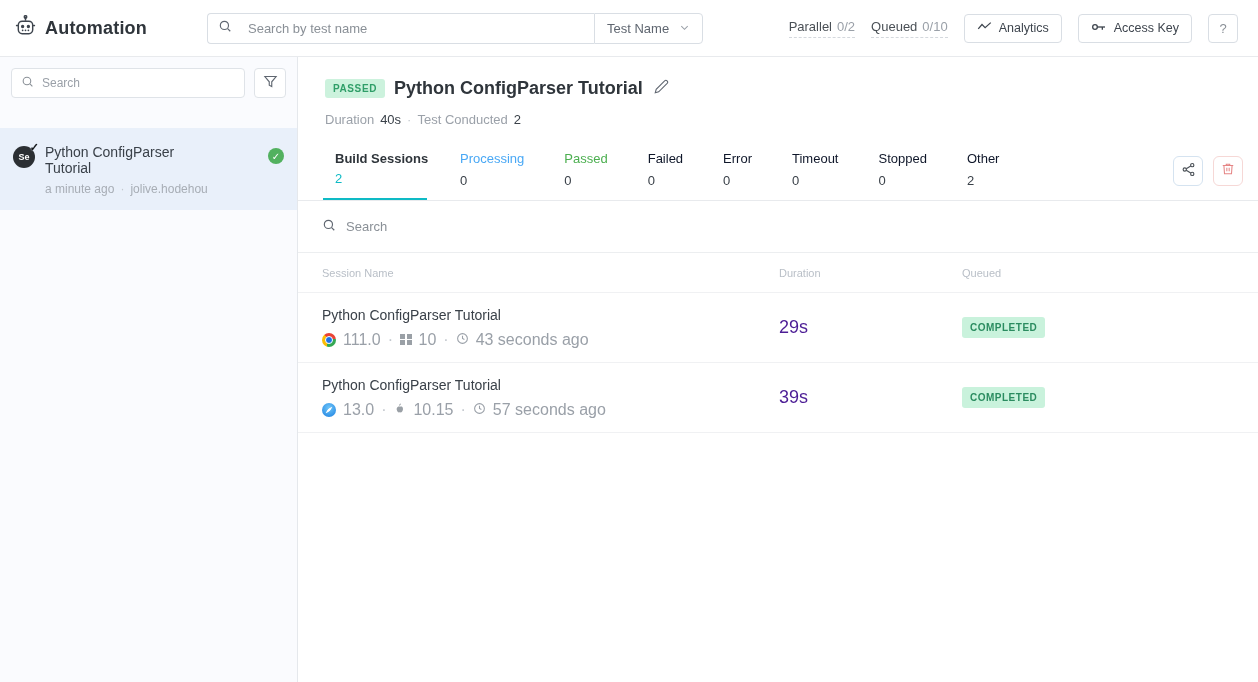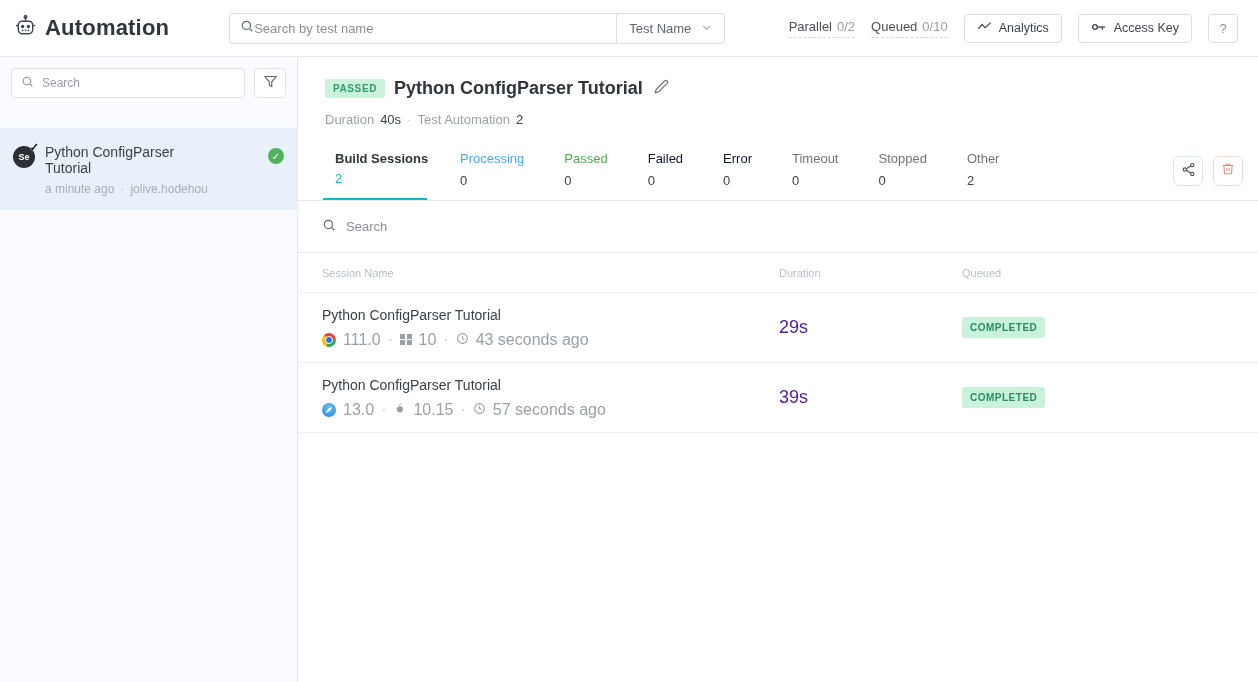--- a/index.html
+++ b/index.html
@@ -1,23 +1,23 @@
 <!DOCTYPE html>
 <html><head>
 <meta charset="utf-8">
 <style>
   * { margin:0; padding:0; box-sizing:border-box; }
   html,body { width:1258px; height:682px; font-family:"Liberation Sans",sans-serif; background:#fff; overflow:hidden; }
 
   
   .header { height:57px; display:flex; align-items:center; border-bottom:1px solid #e8eaed; background:#fff; padding:0 20px 0 14px; }
   .logo-wrap { display:flex; align-items:center; gap:8px; }
-  .app-title { font-size:22px; font-weight:700; color:#2f353b; letter-spacing:.2px; }
+  .app-title { font-size:18px; font-weight:700; color:#2f353b; letter-spacing:.2px; }
   .hsearch { display:flex; margin-left:60px; height:31px; }
-  .hsearch .searchbox { display:flex; align-items:center; width:387px; border:1px solid #d9dee4; border-right:none; border-radius:4px 0 0 4px; padding:0 10px; gap:0; background:#fff; }
+  .hsearch .searchbox { display:flex; align-items:center; width:387px; border:1px solid #d9dee4; border-right:none; border-radius:4px 0 0 4px; padding:0 10px; gap:16px; background:#fff; }
   .hsearch input { border:none; outline:none; flex:1; font-size:13px; color:#3a4149; font-family:inherit; }
   .hsearch input::placeholder { color:#8a9097; }
   .hselect { display:flex; align-items:center; gap:10px; border:1px solid #d9dee4; border-radius:0 4px 4px 0; padding:0 12px; font-size:13px; color:#5f6670; cursor:pointer; background:#fff; }
   .hright { margin-left:auto; display:flex; align-items:center; gap:16px; }
   .stat { display:flex; align-items:flex-end; gap:5px; font-size:13px; border-bottom:1px dashed #d4d8dd; padding-bottom:3px; cursor:default; }
   .stat .sl { color:#4a5056; }
   .stat .sv { color:#9aa0a8; }
   .hbtn { display:flex; align-items:center; gap:7px; height:29px; padding:0 12px; border:1px solid #d9dee4; border-radius:4px; background:#fff; font-size:12.5px; color:#3e454e; cursor:pointer; font-family:inherit; }
   .helpbtn { width:30px; justify-content:center; color:#8a9097; font-size:13px; padding:0; }
 
@@ -55,21 +55,21 @@
   .tabs-row { display:flex; align-items:stretch; border-bottom:1px solid #e8eaed; margin-top:14px; height:60px; position:relative; }
   .tab { display:flex; flex-direction:column; justify-content:space-between; padding:10px 0 12px 0; cursor:pointer; font-size:13px; }
   .tab .t-label { white-space:nowrap; }
   .tab .t-count { color:#3a4149; }
   .tab-build { margin-left:25px; width:104px; padding-left:12px; border-bottom:2px solid #0ebac5; }
   .tab-build .t-label { color:#2f353b; font-weight:600; }
   .tab-build .t-count { color:#0ebac5; }
   .tab + .tab { margin-left:40px; }
   .tab-build + .tab { margin-left:33px; }
   .c-processing { color:#49a8f5; } .c-passed { color:#4caf50; } .c-failed { color:#0f172a; }
-  .c-error { color:#0f172a; } .c-neutral { color:#737373; }
+  .c-error { color:#0f172a; } .c-neutral { color:#0f172a; }
   .iconbtn { position:absolute; top:15px; width:30px; height:30px; border-radius:6px; background:#fff; display:flex; align-items:center; justify-content:center; cursor:pointer; }
   .share-btn { right:55px; border:1px solid #d5e3f0; }
   .delete-btn { right:15px; border:1px solid #f6d8d6; }
 
   
   .session-search { display:flex; align-items:center; gap:10px; height:52px; padding-left:24px; border-bottom:1px solid #eceef0; }
   .session-search input { border:none; outline:none; flex:1; font-size:13px; color:#3a4149; font-family:inherit; }
   .session-search input::placeholder { color:#8a9097; }
 
   
@@ -213,21 +213,21 @@
             <svg width="15" height="15" viewBox="0 0 24 24" fill="none" stroke="#5f6670" stroke-width="1.7">
                 <path d="M17 3a2.83 2.83 0 0 1 4 4L7.5 20.5 2 22l1.5-5.5L17 3z"></path>
               </svg>
           </span>
         </button>
       </div>
       <div class="summary-row">
         <span class="gl">Duration</span>
         <span class="gv">40s</span>
         <span class="dot">·</span>
-        <span class="gl">Test Automation</span>
+        <span class="gl">Test Conducted</span>
         <span class="gv">2</span>
       </div>
     </div>
 
     <div class="tabs-row">
       <div class="tab tab-build">
         <span class="t-label">Build Sessions</span>
         <span class="t-count">2</span>
       </div>
       <div class="tab">

